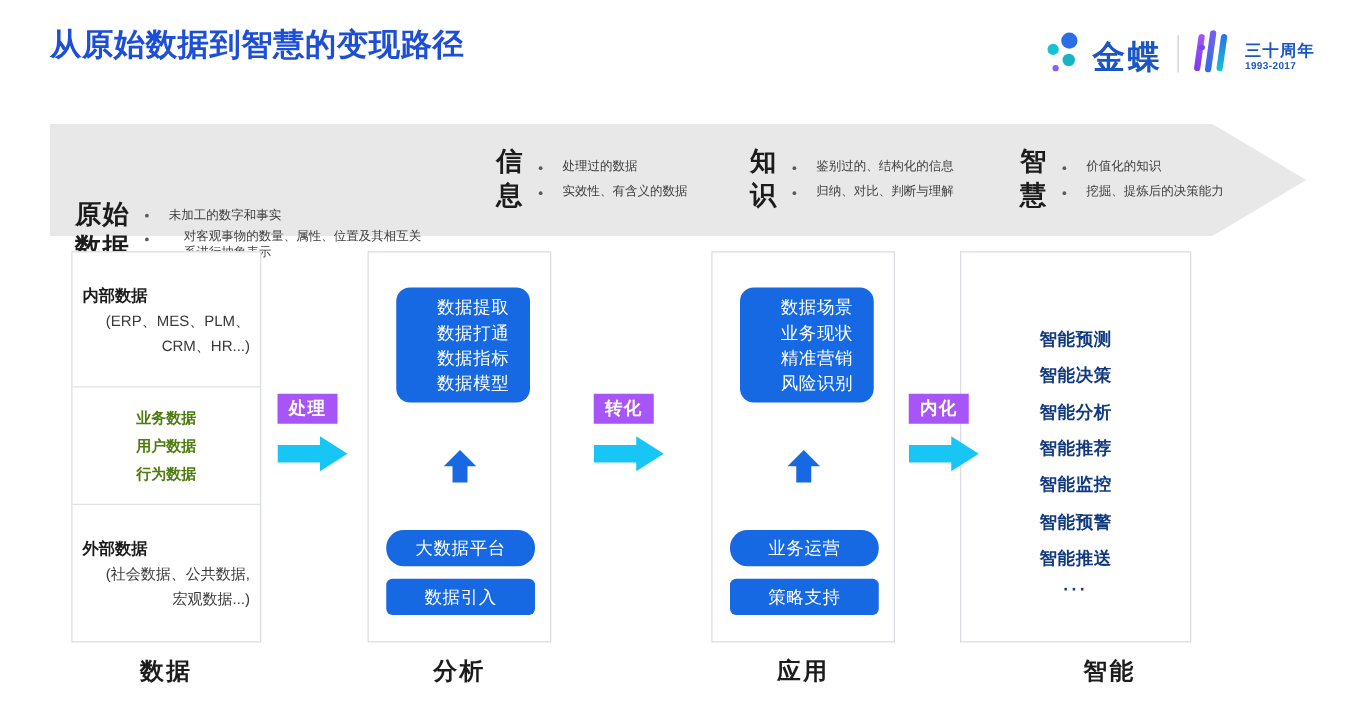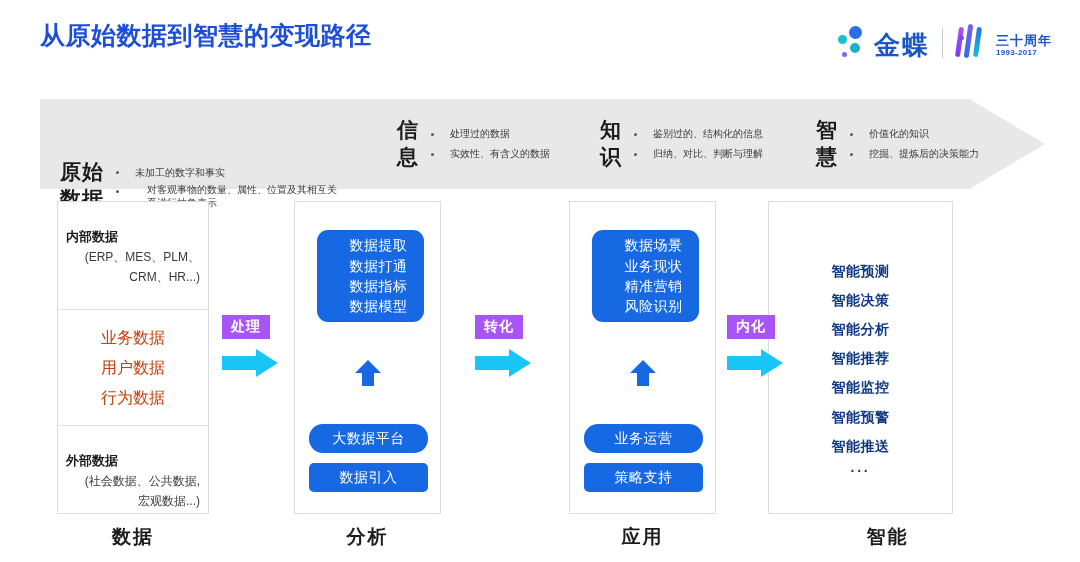--- a/index.html
+++ b/index.html
@@ -70,21 +70,21 @@
   }
   .c1 { left: 57px;  width: 152px; }
   .c2 { left: 294px; width: 147px; }
   .c3 { left: 569px; width: 147px; }
   .c4 { left: 768px; width: 185px; }
 
   .seg { padding: 0 8px; }
   .seg-div { height: 1px; background: #dfe3e8; }
   .blk-title { font-size: 13px; font-weight: bold; color: #1c1c1c; text-align: left; line-height: 1.6; }
   .blk-sub { font-size: 12px; color: #3a3a3a; text-align: right; line-height: 1.65; }
-  .blk-gray { font-size: 16px; font-weight: normal; color: #c2410c; text-align: center; line-height: 1.85; }
+  .blk-gray { font-size: 12px; font-weight: bold; color: #4d7c0f; text-align: center; line-height: 1.85; }
 
   .c1 .seg-a { padding-top: 25px; padding-bottom: 22px; }
   .c1 .seg-b { padding-top: 13px; padding-bottom: 13px; }
   .c1 .seg-c { padding-top: 25px; }
 
   
   .blue-panel {
     position: absolute; left: 22px; width: 107px; top: 28px; height: 92px;
     background: #1668e3; border-radius: 11px;
     display: flex; flex-direction: column; align-items: center; justify-content: center; padding-left: 16px;

